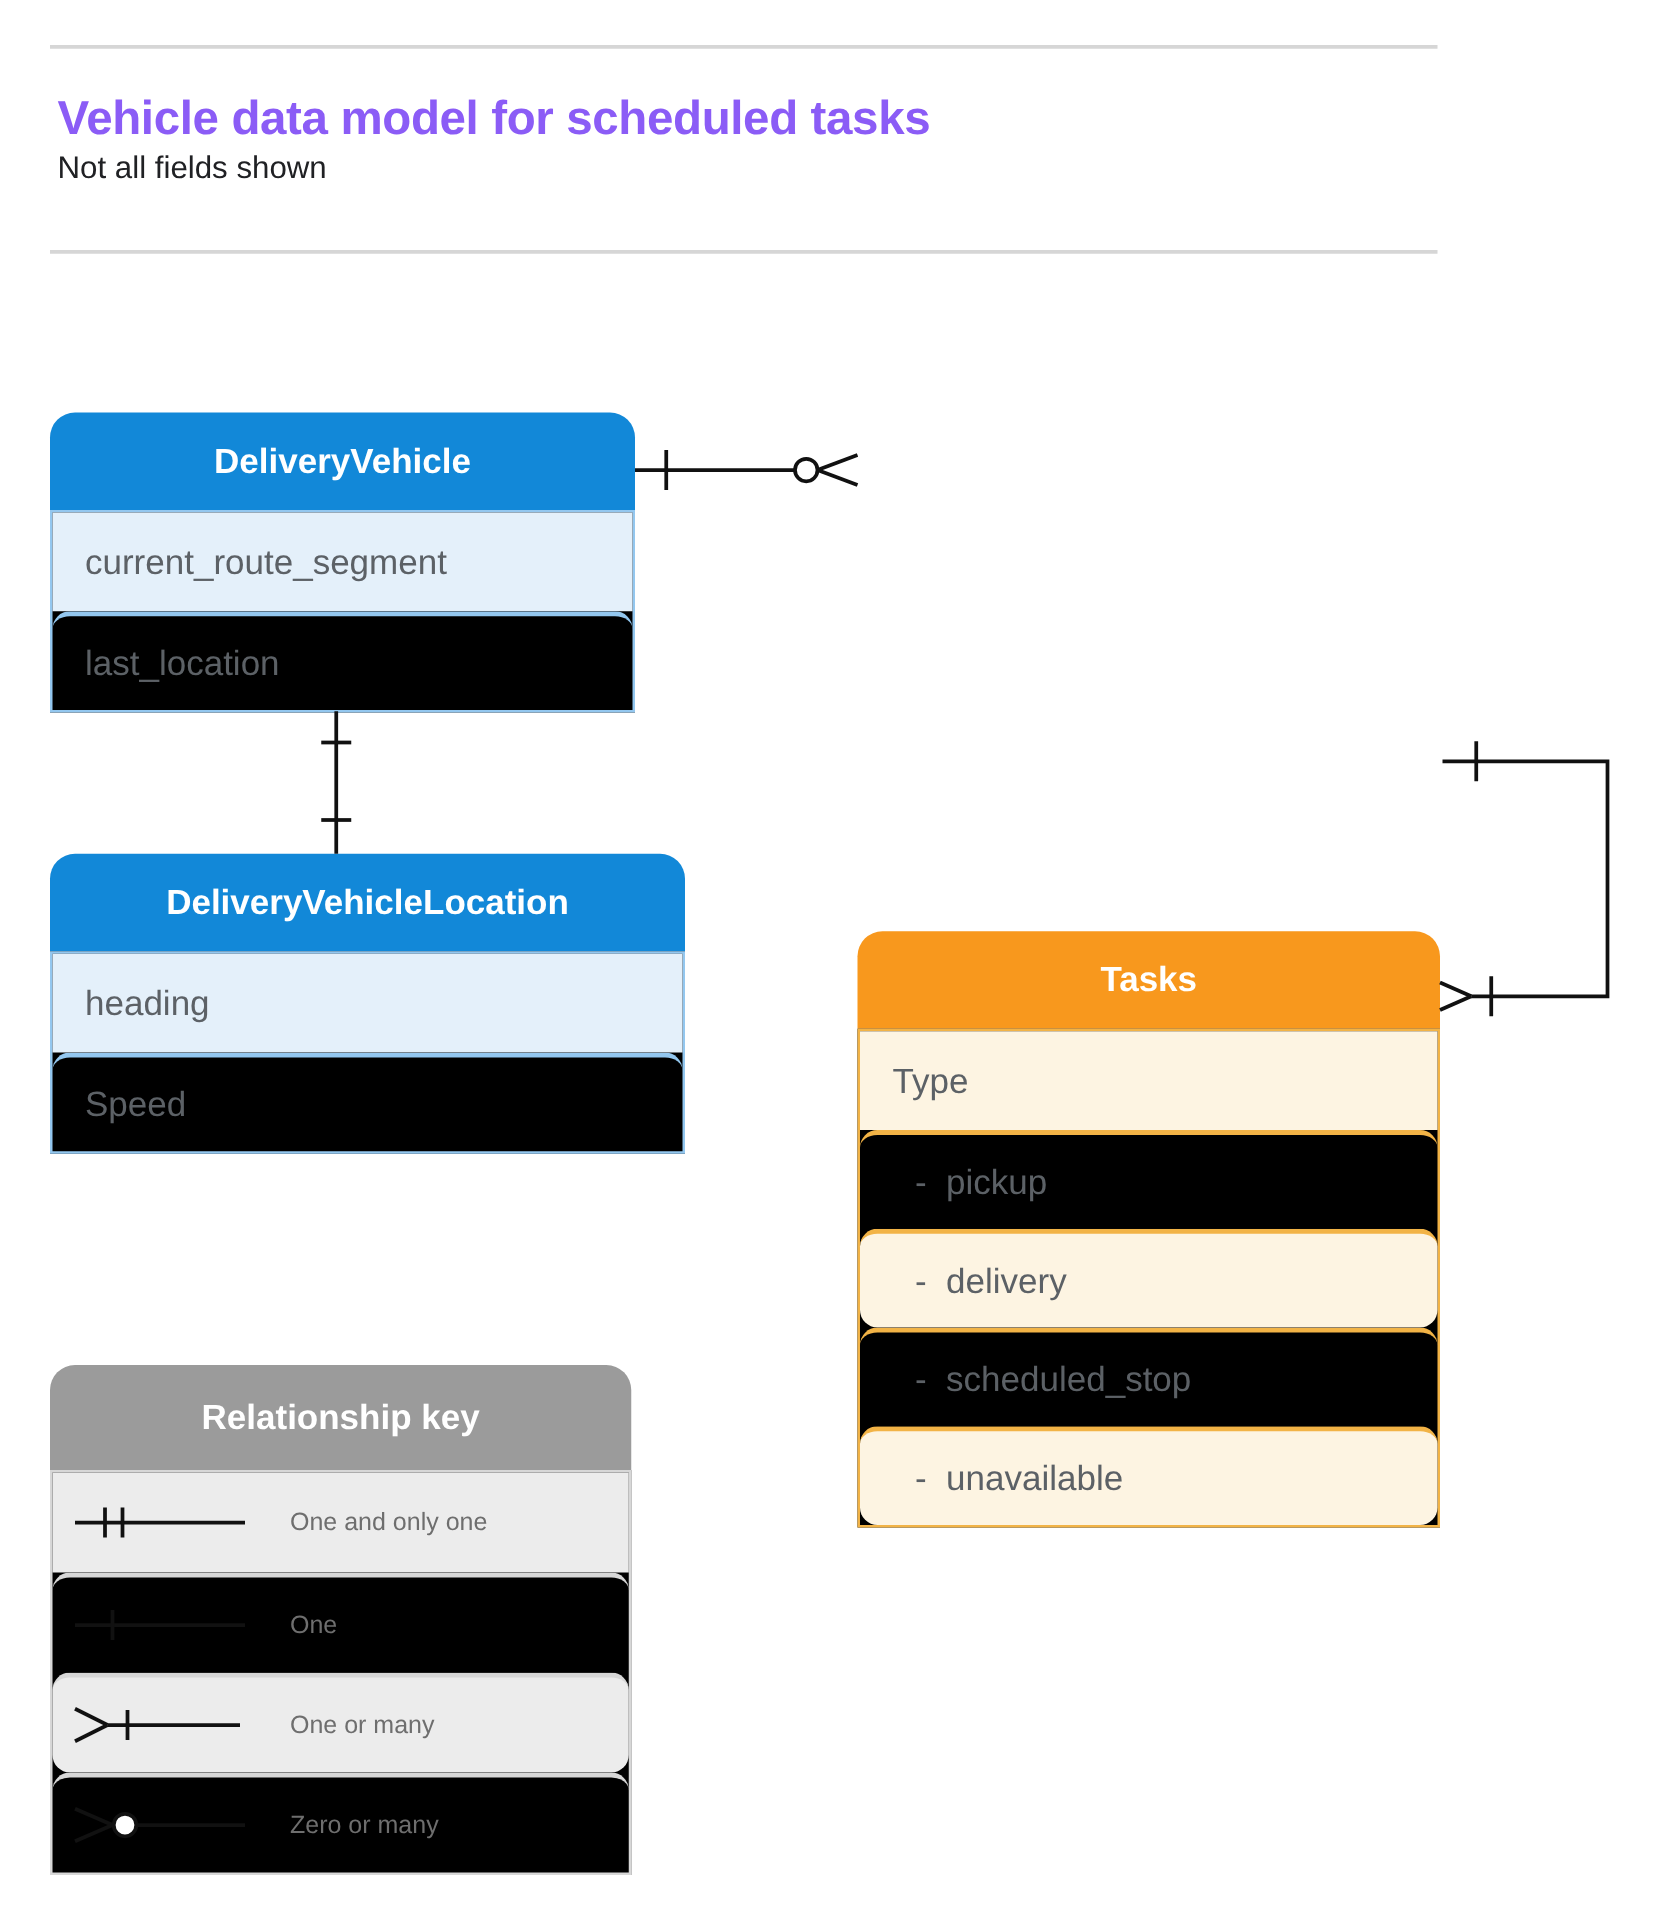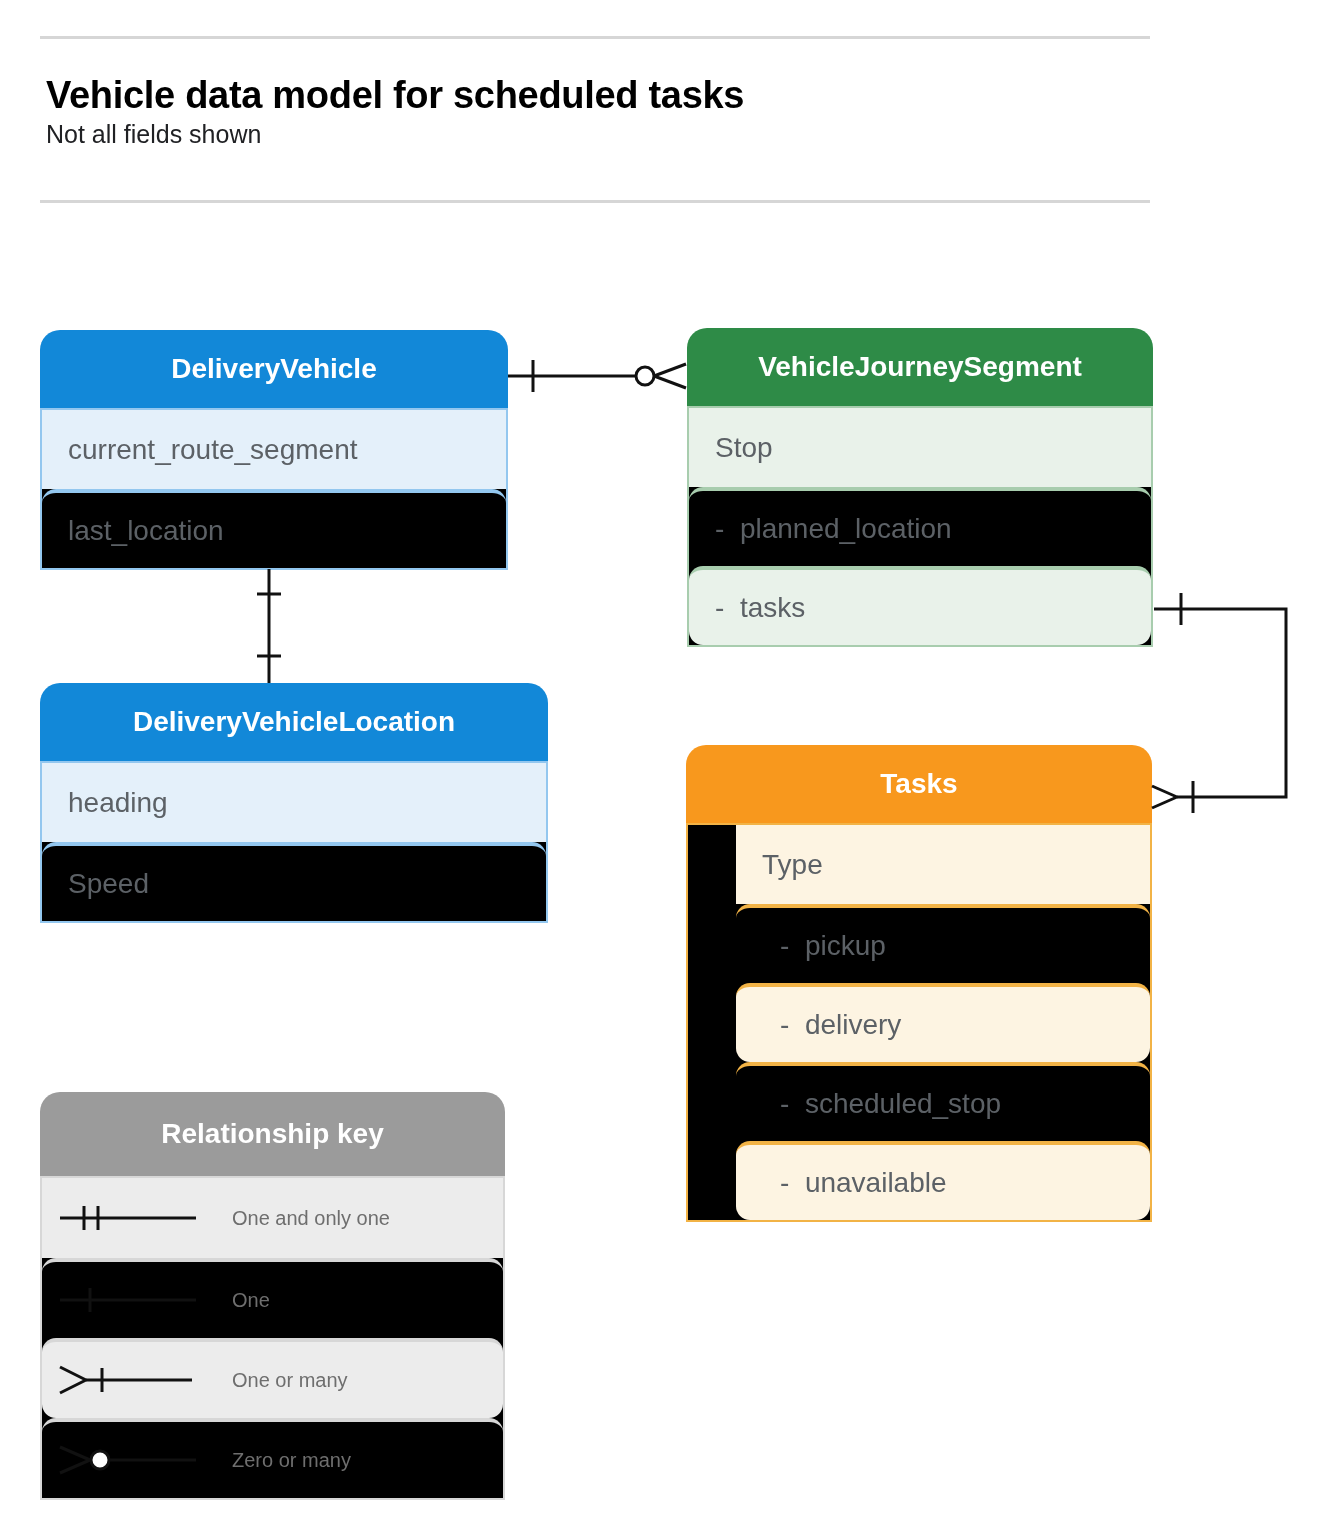--- a/index.html
+++ b/index.html
@@ -2,21 +2,21 @@
 <html style="--blue-header: #1288d8; --blue-fill: #e4f0fa; --blue-border: #93c7ef; --green-header: #2e8b47; --green-fill: #e9f2ea; --green-border: #a8cdae; --orange-header: #f8981d; --orange-fill: #fdf4e2; --orange-border: #f2b346; --gray-header: #9b9b9b; --gray-fill: #ececec; --gray-border: #d7d7d7;"><head>
 <meta charset="utf-8">
 <style>
   html,body{margin:0;padding:0;background:#ffffff;}
   body{font-family:"Liberation Sans",sans-serif;}
   .canvas{position:relative;width:1325px;height:1530px;background:#fff;overflow:hidden;}
 
   .rule{position:absolute;left:40px;width:1110px;height:3px;background:#d6d6d6;}
   .rule-top{top:36px;}
   .rule-bottom{top:200px;}
-  .title{position:absolute;left:46px;top:74px;margin:0;font-size:38px;font-weight:700;color:#000000;letter-spacing:-.3px;}
+  .title{position:absolute;left:46px;top:74px;margin:0;font-size:38px;font-weight:700;color:#8b5cf6;letter-spacing:-.3px;}
   .subtitle{position:absolute;left:46px;top:120px;font-size:25px;color:#202124;}
 
   .entity{position:absolute;}
   .ent-header{display:flex;align-items:center;justify-content:center;height:78px;
               color:#fff;font-weight:700;font-size:28px;border-radius:20px 20px 0 0;}
   .ent-body{background:#000000;border:2px solid #ccc;}
   .row{display:flex;align-items:center;height:79px;padding-left:26px;box-sizing:border-box;
        font-size:28px;color:#5c6166;white-space:pre-wrap;}
   .row + .row{border-top:4px solid #f97316;border-radius:14px;}
 
@@ -25,21 +25,21 @@
   .theme-blue .ent-body{border-color:var(--blue-border,#93c7ef);}
   .theme-blue .row + .row{border-color:var(--blue-border,#93c7ef);}
   .theme-blue .row:nth-child(odd){background:var(--blue-fill,#e4f0fa);}
 
   .theme-green .ent-header{background:var(--green-header,#2e8b47);}
   .theme-green .ent-body{border-color:var(--green-border,#a8cdae);}
   .theme-green .row + .row{border-color:var(--green-border,#a8cdae);}
   .theme-green .row:nth-child(odd){background:var(--green-fill,#e9f2ea);}
 
   .theme-orange .ent-header{background:var(--orange-header,#f8981d);}
-  .theme-orange .ent-body{border-color:var(--orange-border,#f2b346);padding-left:48px;}
+  .theme-orange .ent-body{border-color:var(--orange-border,#f2b346);}
   .theme-orange .row + .row{border-color:var(--orange-border,#f2b346);}
   .theme-orange .row:nth-child(odd){background:var(--orange-fill,#fdf4e2);}
 
   .theme-gray .ent-header{background:var(--gray-header,#9b9b9b);}
   .theme-gray .ent-body{border-color:var(--gray-border,#d7d7d7);}
   .theme-gray .row + .row{border-color:var(--gray-border,#d7d7d7);}
   .theme-gray .row:nth-child(odd){background:var(--gray-fill,#ececec);}
 
   #entity-delivery-vehicle{left:40px;top:330px;width:468px;}
   #entity-vehicle-journey-segment{left:687px;top:328px;width:466px;}
@@ -70,28 +70,20 @@
   <div class="rule rule-bottom"></div>
 
   <div class="entity theme-blue" id="entity-delivery-vehicle">
     <div class="ent-header">DeliveryVehicle</div>
     <div class="ent-body">
         <div class="row">current_route_segment</div>
         <div class="row">last_location</div>
       </div>
   </div>
 
-  <div class="entity theme-green" id="entity-vehicle-journey-segment">
-    <div class="ent-header">VehicleJourneySegment</div>
-    <div class="ent-body">
-        <div class="row">Stop</div>
-        <div class="row sub">-  planned_location</div>
-        <div class="row sub">-  tasks</div>
-      </div>
-  </div>
 
   <div class="entity theme-blue" id="entity-delivery-vehicle-location">
     <div class="ent-header">DeliveryVehicleLocation</div>
     <div class="ent-body">
         <div class="row">heading</div>
         <div class="row">Speed</div>
       </div>
   </div>
 
   <div class="entity theme-orange" id="entity-tasks">

